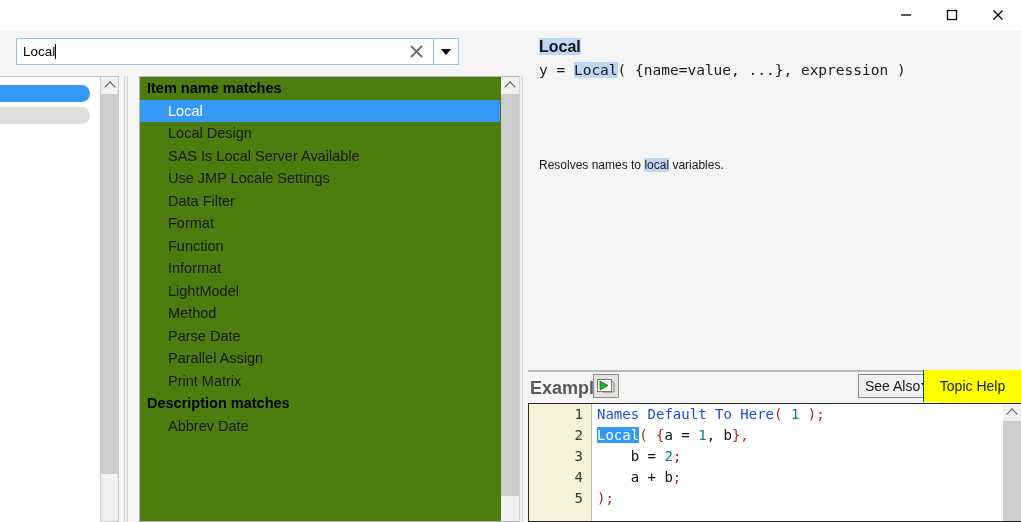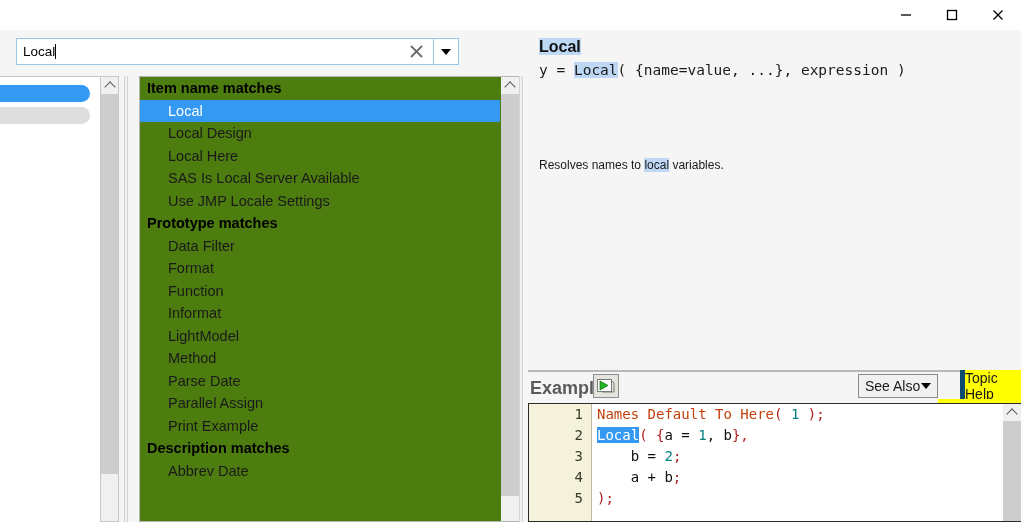--- a/index.html
+++ b/index.html
@@ -249,23 +249,23 @@
     font-size: 14px;
     color: #1a1a1a;
   }
   .seealso .tri-down {
     margin-left: auto;
     border-left-width: 5px; border-right-width: 5px; border-top-width: 6px;
     border-top-color: #000;
   }
   .topichelp {
     position: absolute; right: 0px; top: -4px;
-    width: 61px; height: 32px;
+    width: 98px; height: 32px;
     background: #ffff00;
-    border-left: 5px solid #0c4a6e;
+    border-left: 1px solid #0c4a6e;
     box-sizing: border-box;
     display: flex; align-items: center; justify-content: center;
     font-size: 14px;
     color: #1a1a1a;
   }
 
   
   .codepanel {
     position: absolute; left: 528px; top: 403px;
     width: 493px; height: 119px;
@@ -292,21 +292,21 @@
     line-height: 21px;
   }
   .codelines {
     position: absolute; left: 68px; top: 0;
     font-family: "DejaVu Sans Mono", "Liberation Mono", monospace;
     font-size: 14px;
     line-height: 21px;
     white-space: pre;
   }
   .codelines .ln-row { height: 21px; }
-  .tok-kw   { color: #c2410c; }
+  .tok-kw   { color: #1d4ed8; }
   .tok-fn-hl{ color: #ffffff; background: #3399f3; }
   .tok-punc { color: #b02020; }
   .tok-num  { color: #008080; }
   .tok-txt  { color: #111111; }
 
   .codescroll {
     position: absolute; right: 0px; top: 0px;
     width: 18px; height: 117px;
     background: #f0f0f0;
   }
@@ -377,33 +377,31 @@
       </div>
     <div class="thumb"></div>
   </div>
   <div class="vsplit" id="vsplit1"></div>
 
   <div class="listpanel">
     <div class="listinner" id="results-list">
         <div class="grouphdr">Item name matches</div>
         <div class="listitem selected">Local</div>
         <div class="listitem">Local Design</div>
-        <div class="listitem">Local Here</div>
         <div class="listitem">SAS Is Local Server Available</div>
         <div class="listitem">Use JMP Locale Settings</div>
-        <div class="grouphdr">Prototype matches</div>
         <div class="listitem">Data Filter</div>
         <div class="listitem">Format</div>
         <div class="listitem">Function</div>
         <div class="listitem">Informat</div>
         <div class="listitem">LightModel</div>
         <div class="listitem">Method</div>
         <div class="listitem">Parse Date</div>
         <div class="listitem">Parallel Assign</div>
-        <div class="listitem">Print Example</div>
+        <div class="listitem">Print Matrix</div>
         <div class="grouphdr">Description matches</div>
         <div class="listitem">Abbrev Date</div>
       </div>
     <div class="listscroll">
       <div class="arrowup">
           <span class="chev"></span>
         </div>
       <div class="thumb"></div>
     </div>
   </div>

